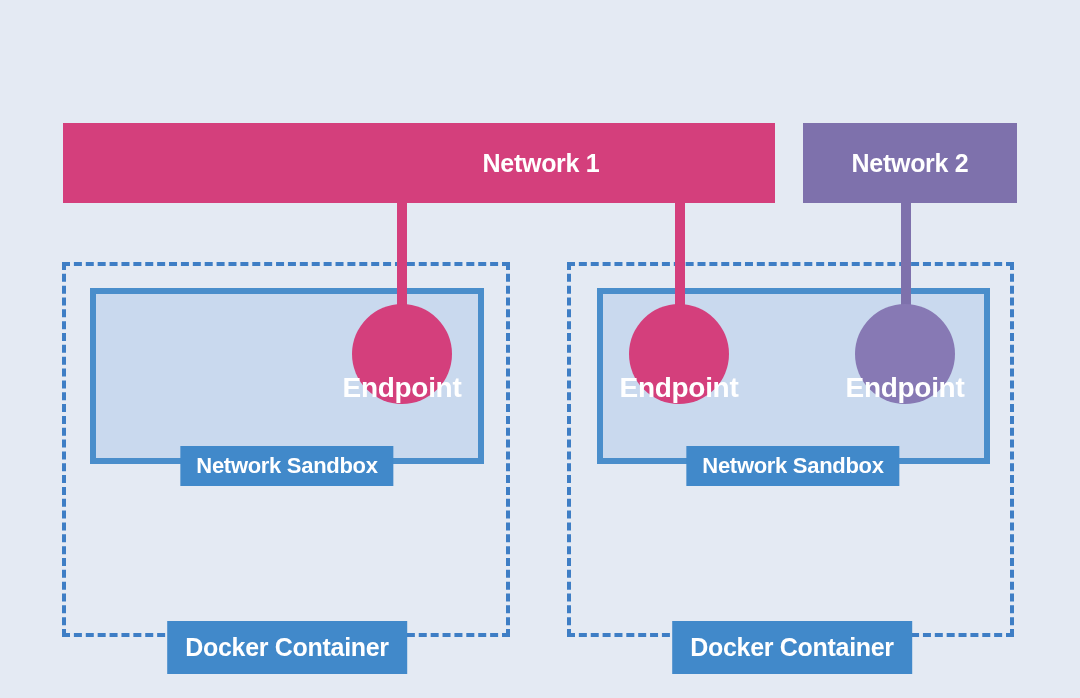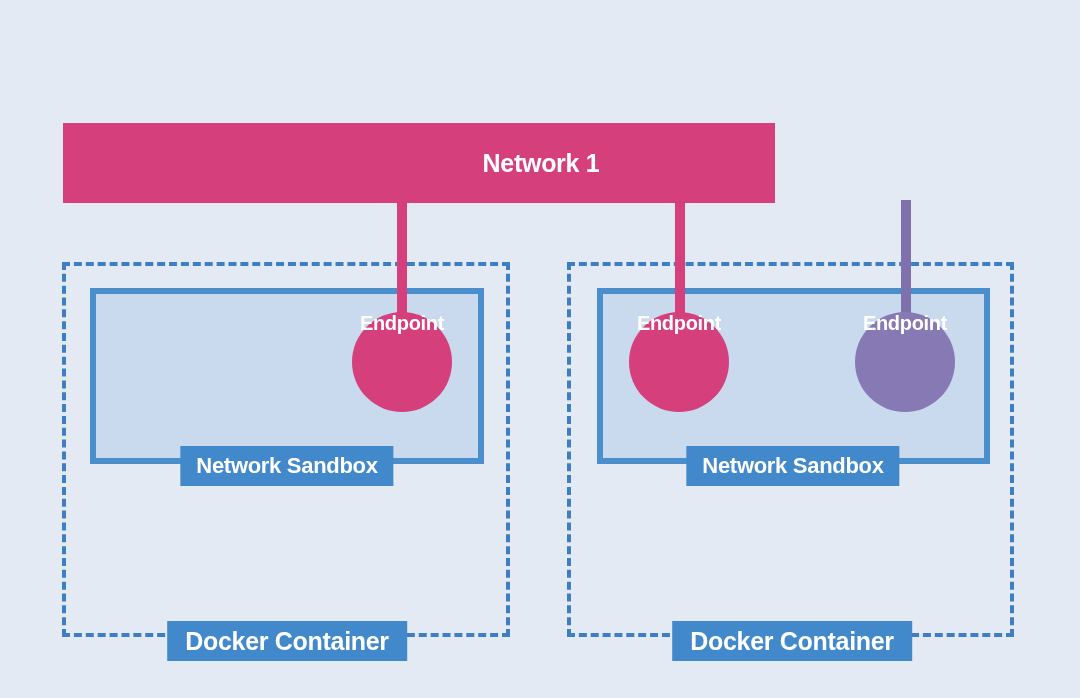--- a/index.html
+++ b/index.html
@@ -54,53 +54,56 @@
   .sandbox{
     position:absolute;top:288px;height:176px;
     background:var(--sandbox-fill,#c9d9ee);
     border:6px solid var(--sandbox-border,#4a8ecb);
     box-sizing:border-box;z-index:2;
   }
   .sandbox.left{left:90px;width:394px;}
   .sandbox.right{left:597px;width:393px;}
   
   .endpoint{
-    position:absolute;top:312px;width:100px;height:100px;
+    position:absolute;top:304px;width:100px;height:100px;
     border-radius:50%;z-index:4;
-    display:flex;align-items:flex-start;justify-content:center;
-    color:var(--label-text,#fff);font-size:20px;font-weight:bold;
+    display:flex;align-items:flex-end;justify-content:center;
+    color:var(--label-text,#fff);font-size:28px;font-weight:bold;
     letter-spacing:-0.3px;
   }
   .endpoint.e1{left:352px;background:var(--pink,#d43f7c);}
   .endpoint.e2{left:629px;background:var(--pink,#d43f7c);}
   .endpoint.e3{left:855px;background:var(--purple-light,#8779b4);}
   
   .tag{
     position:absolute;transform:translateX(-50%);
     background:var(--blue-label,#4189ca);
     color:var(--label-text,#fff);font-weight:bold;
     display:flex;align-items:center;justify-content:center;
     white-space:nowrap;z-index:5;
     letter-spacing:-0.3px;
   }
   .tag.sandbox-tag{top:446px;height:40px;font-size:22px;padding:0 16px;}
-  .tag.docker-tag{top:621px;height:40px;font-size:25px;padding:0 18px;}
+  .tag.docker-tag{top:621px;height:53px;font-size:25px;padding:0 18px;}
   .tag.s-left{left:287px;}
   .tag.s-right{left:793px;}
   .tag.d-left{left:287px;}
   .tag.d-right{left:792px;}
 </style>
 </head>
 <body>
 
 <div class="stage">
 
 
   <div class="net-bar net1">
     <span class="net-label">Network 1</span>
+  </div>
+  <div class="net-bar net2">
+    <span class="net-label">Network 2</span>
   </div>
 
   <div class="docker left"></div>
   <div class="docker right"></div>
 
   <div class="sandbox left"></div>
   <div class="sandbox right"></div>
 
   <div class="connector c1"></div>
   <div class="connector c2"></div>

